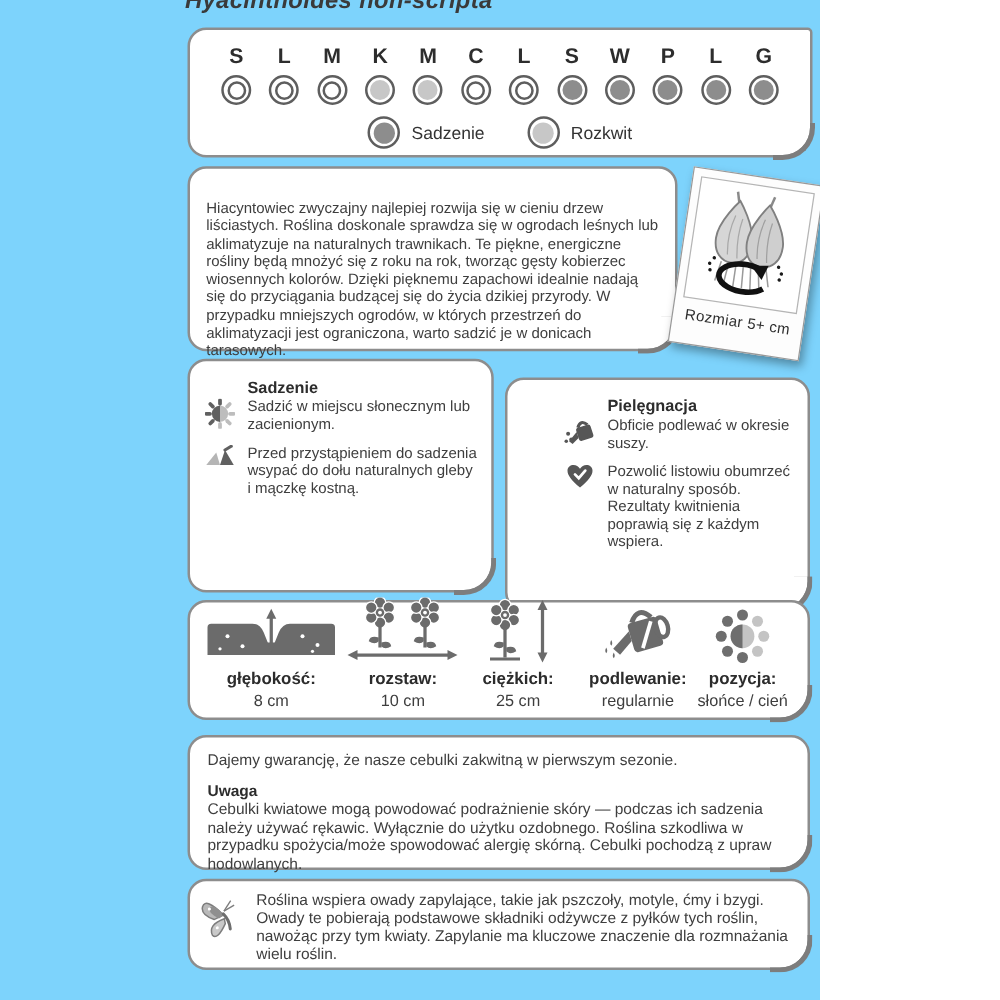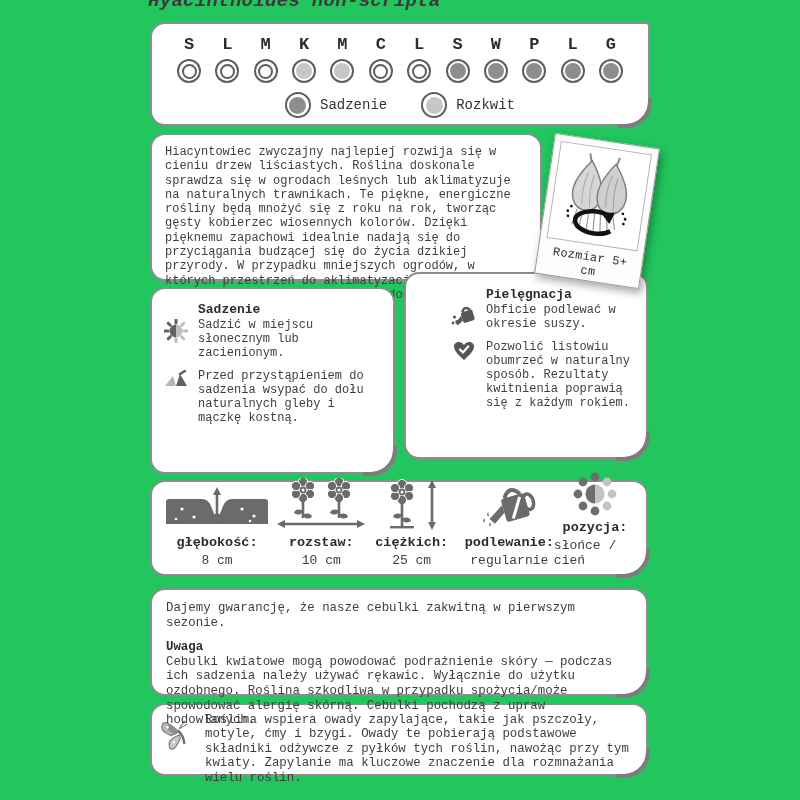--- a/index.html
+++ b/index.html
@@ -1,17 +1,17 @@
 <!DOCTYPE html>
 <html><head>
 <meta charset="utf-8">
 <style>
   html,body{margin:0;padding:0;background:#fff;}
-  .page{position:relative;width:800px;height:800px;background:#22c55e;overflow:hidden;
-        font-family:Liberation Mono, monospace;color:#3e3e3e;}
+  .page{position:relative;width:656px;height:800px;background:#7dd3fc;overflow:hidden;
+        font-family:Liberation Sans, sans-serif;color:#3e3e3e;}
   .title{position:absolute;left:148px;top:-10px;font-size:19px;font-style:italic;
          font-weight:bold;color:#3a3a3a;letter-spacing:.3px;white-space:nowrap;}
   .panel{position:absolute;border:2px solid #8d8d8d;background:#fff;box-sizing:border-box;
          border-radius:15px 15px 24px 15px;}
   .panel::after{content:"";position:absolute;right:-4px;bottom:-4px;width:30px;height:26px;
          border-right:4px solid #7d7d7d;border-bottom:4px solid #7d7d7d;
          border-bottom-right-radius:26px;pointer-events:none;}
 
   
   .calendar{left:150px;top:22px;width:500px;height:104px;border-radius:15px 4px 24px 15px;}
@@ -25,34 +25,34 @@
   .circle[data-state="rozkwit"] .dot{width:16px;height:16px;background:#c7c7c7;}
   .circle[data-state="sadzenie"] .dot{width:16px;height:16px;background:#8d8d8d;}
   .legend{display:flex;justify-content:center;align-items:center;gap:34px;margin-top:9px;}
   .legend-entry{display:flex;align-items:center;gap:9px;}
   .legend-entry .circle{margin-top:0;width:26px;height:26px;}
   .legend-entry .circle[data-state="sadzenie"] .dot,
   .legend-entry .circle[data-state="rozkwit"] .dot{width:17px;height:17px;}
   .legend-label{font-size:14px;color:#333;}
 
   
-  .intro{left:150px;top:133px;width:392px;height:148px;padding:10px 13px;font-size:12px;
+  .intro{left:150px;top:133px;width:392px;height:148px;padding:24px 13px;font-size:12px;
          line-height:14.3px;color:#3e3e3e;}
 
   
   .polaroid{position:absolute;left:544px;top:140px;width:106px;height:142px;z-index:5;
             background:#fdfdfd;border:1px solid #999;box-shadow:3px 4px 8px rgba(0,0,0,.35);
             transform:rotate(8.5deg);padding:6px 6px 0 6px;box-sizing:border-box;}
   .photo{height:96px;border:1px solid #b5b5b5;display:flex;align-items:center;justify-content:center;background:#fff;}
   .polaroid-caption{text-align:center;font-size:12px;color:#2e2e2e;margin-top:6px;letter-spacing:.3px;}
 
   
   .care{padding:13px 10px 0 10px;}
   .care-sadzenie{left:150px;top:287px;width:245px;height:187px;}
-  .care-pielegnacja{left:404px;top:272px;width:244px;height:187px;padding-left:44px;}
+  .care-pielegnacja{left:404px;top:302px;width:244px;height:187px;padding-left:44px;}
   .care-title{font-weight:bold;font-size:13px;color:#2c2c2c;margin:0 0 1px 36px;}
   .care-item{display:flex;gap:9px;margin-bottom:9px;}
   .care-icon{flex:0 0 27px;display:flex;justify-content:center;padding-top:1px;}
   .care-text{font-size:12px;line-height:14px;color:#3e3e3e;}
 
   
   .specs{left:150px;top:480px;width:498px;height:96px;display:flex;align-items:stretch;
          padding:9px 10px 6px 10px;}
   .spec{display:flex;flex-direction:column;align-items:center;justify-content:flex-end;}
   .spec-icon{flex:1;display:flex;align-items:flex-end;justify-content:center;padding-bottom:3px;}
@@ -262,21 +262,21 @@
       </span>
       <span class="care-text">Obficie podlewać w okresie suszy.</span>
     </div>
     <div class="care-item">
       <span class="care-icon">
         <svg width="22" height="20" viewBox="0 0 22 20">
           <path d="M11 19 C4 13 1 9 1 5.5 C1 2.6 3.4 1 5.8 1 C8 1 9.8 2.2 11 4 C12.2 2.2 14 1 16.2 1 C18.6 1 21 2.6 21 5.5 C21 9 18 13 11 19 Z" fill="#565656"></path>
           <path d="M7 8.5 L10 11.5 L15.2 5.5" fill="none" stroke="#fff" stroke-width="2.2" stroke-linecap="round"></path>
         </svg>
       </span>
-      <span class="care-text">Pozwolić listowiu obumrzeć w naturalny sposób. Rezultaty kwitnienia poprawią się z każdym rokiem.</span>
+      <span class="care-text">Pozwolić listowiu obumrzeć w naturalny sposób. Rezultaty kwitnienia poprawią się z każdym wspiera.</span>
     </div>
   </div>
 
   <div class="panel specs">
     <div class="spec spec1">
       <span class="spec-icon">
         <svg width="110" height="48" viewBox="0 0 110 48">
           <path d="M4 18 Q4 15 7 15 L40 15 Q46 15 49 22 L55 37 L61 22 Q64 15 70 15 L103 15 Q106 15 106 18 L106 40 L4 40 Z" fill="#6b6b6b"></path>
           <g fill="#fff">
             <circle cx="20" cy="25" r="1.6"></circle>

